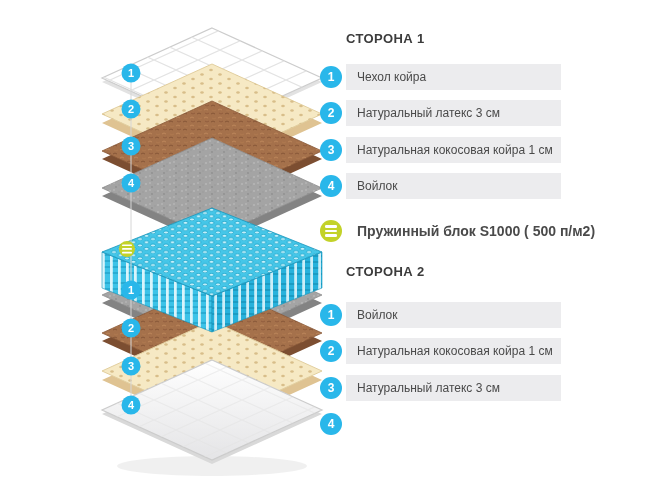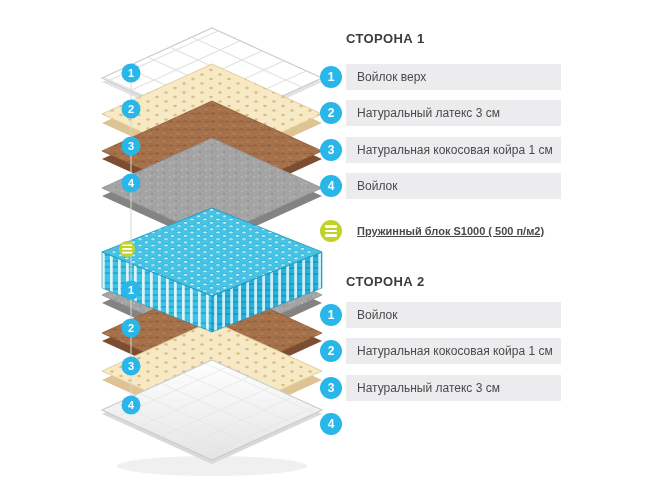--- a/index.html
+++ b/index.html
@@ -45,24 +45,23 @@
   .bar {
     margin-left:4px; width:215px; height:26px;
     background:var(--bar-bg,#ececee);
     display:flex; align-items:center;
     padding-left:11px;
     font-size:12px; color:var(--text,#4a4a4a);
     white-space:nowrap;
   }
   .spring-label {
     margin-left:4px; padding-left:11px;
-    font-size:11px; font-weight:bold;
+    font-size:14px; font-weight:bold;
     color:var(--text,#4a4a4a);
     white-space:nowrap;
-    text-decoration:underline;
   }
   svg text.badge-num {
     font-family:"Liberation Sans", sans-serif;
     font-size:11px; font-weight:bold; fill:#ffffff;
     text-anchor:middle;
   }
 </style>
 </head>
 <body>
 
@@ -212,21 +211,21 @@
 
   <div class="legend">
 
     <div class="section-title" style="top:31px">СТОРОНА 1</div>
 
     <div class="row" style="top:64px">
       <span class="badge">
           <span>1</span>
         </span>
       <span class="bar">
-          <span>Войлок верх</span>
+          <span>Чехол койра</span>
         </span>
     </div>
     <div class="row" style="top:100px">
       <span class="badge">
           <span>2</span>
         </span>
       <span class="bar">
           <span>Натуральный латекс 3 см</span>
         </span>
     </div>
@@ -249,21 +248,21 @@
 
     <div class="row" style="top:218px">
       <span class="badge lime">
         <i></i>
         <i></i>
         <i></i>
       </span>
       <span class="spring-label">Пружинный блок S1000 ( 500 п/м2)</span>
     </div>
 
-    <div class="section-title" style="top:274px">СТОРОНА 2</div>
+    <div class="section-title" style="top:264px">СТОРОНА 2</div>
 
     <div class="row" style="top:302px">
       <span class="badge">
           <span>1</span>
         </span>
       <span class="bar">
           <span>Войлок</span>
         </span>
     </div>
     <div class="row" style="top:338px">

